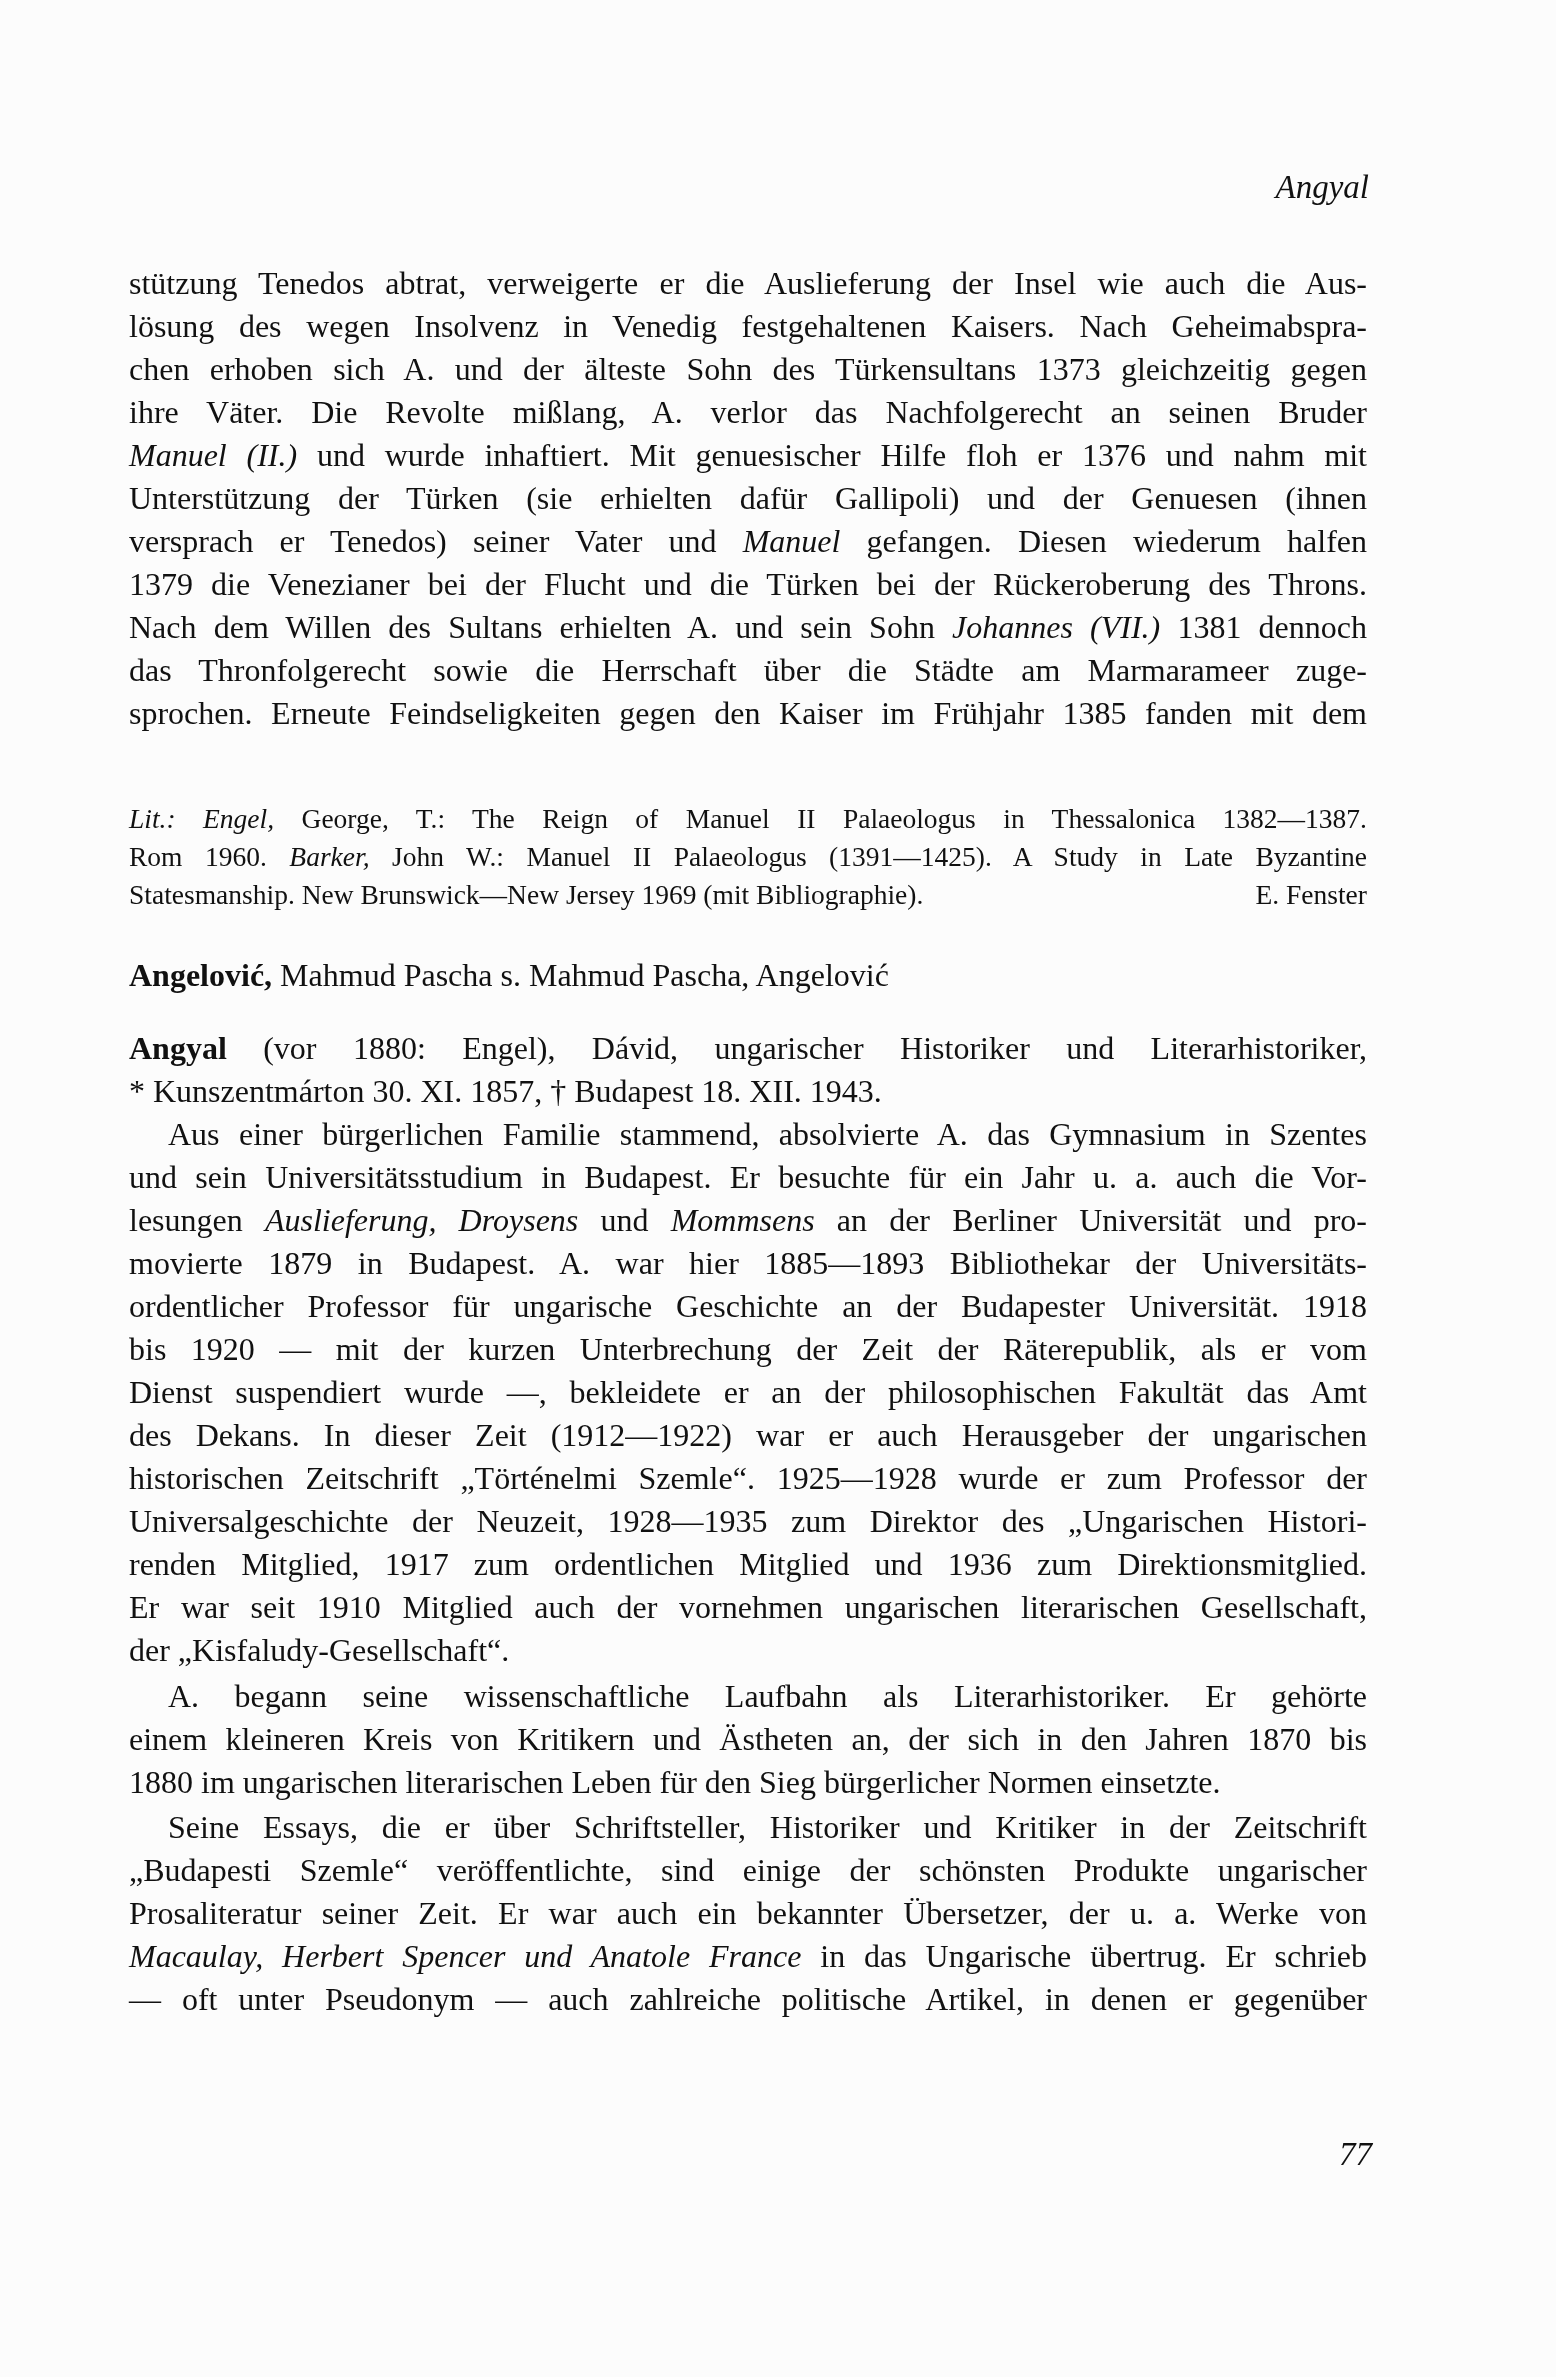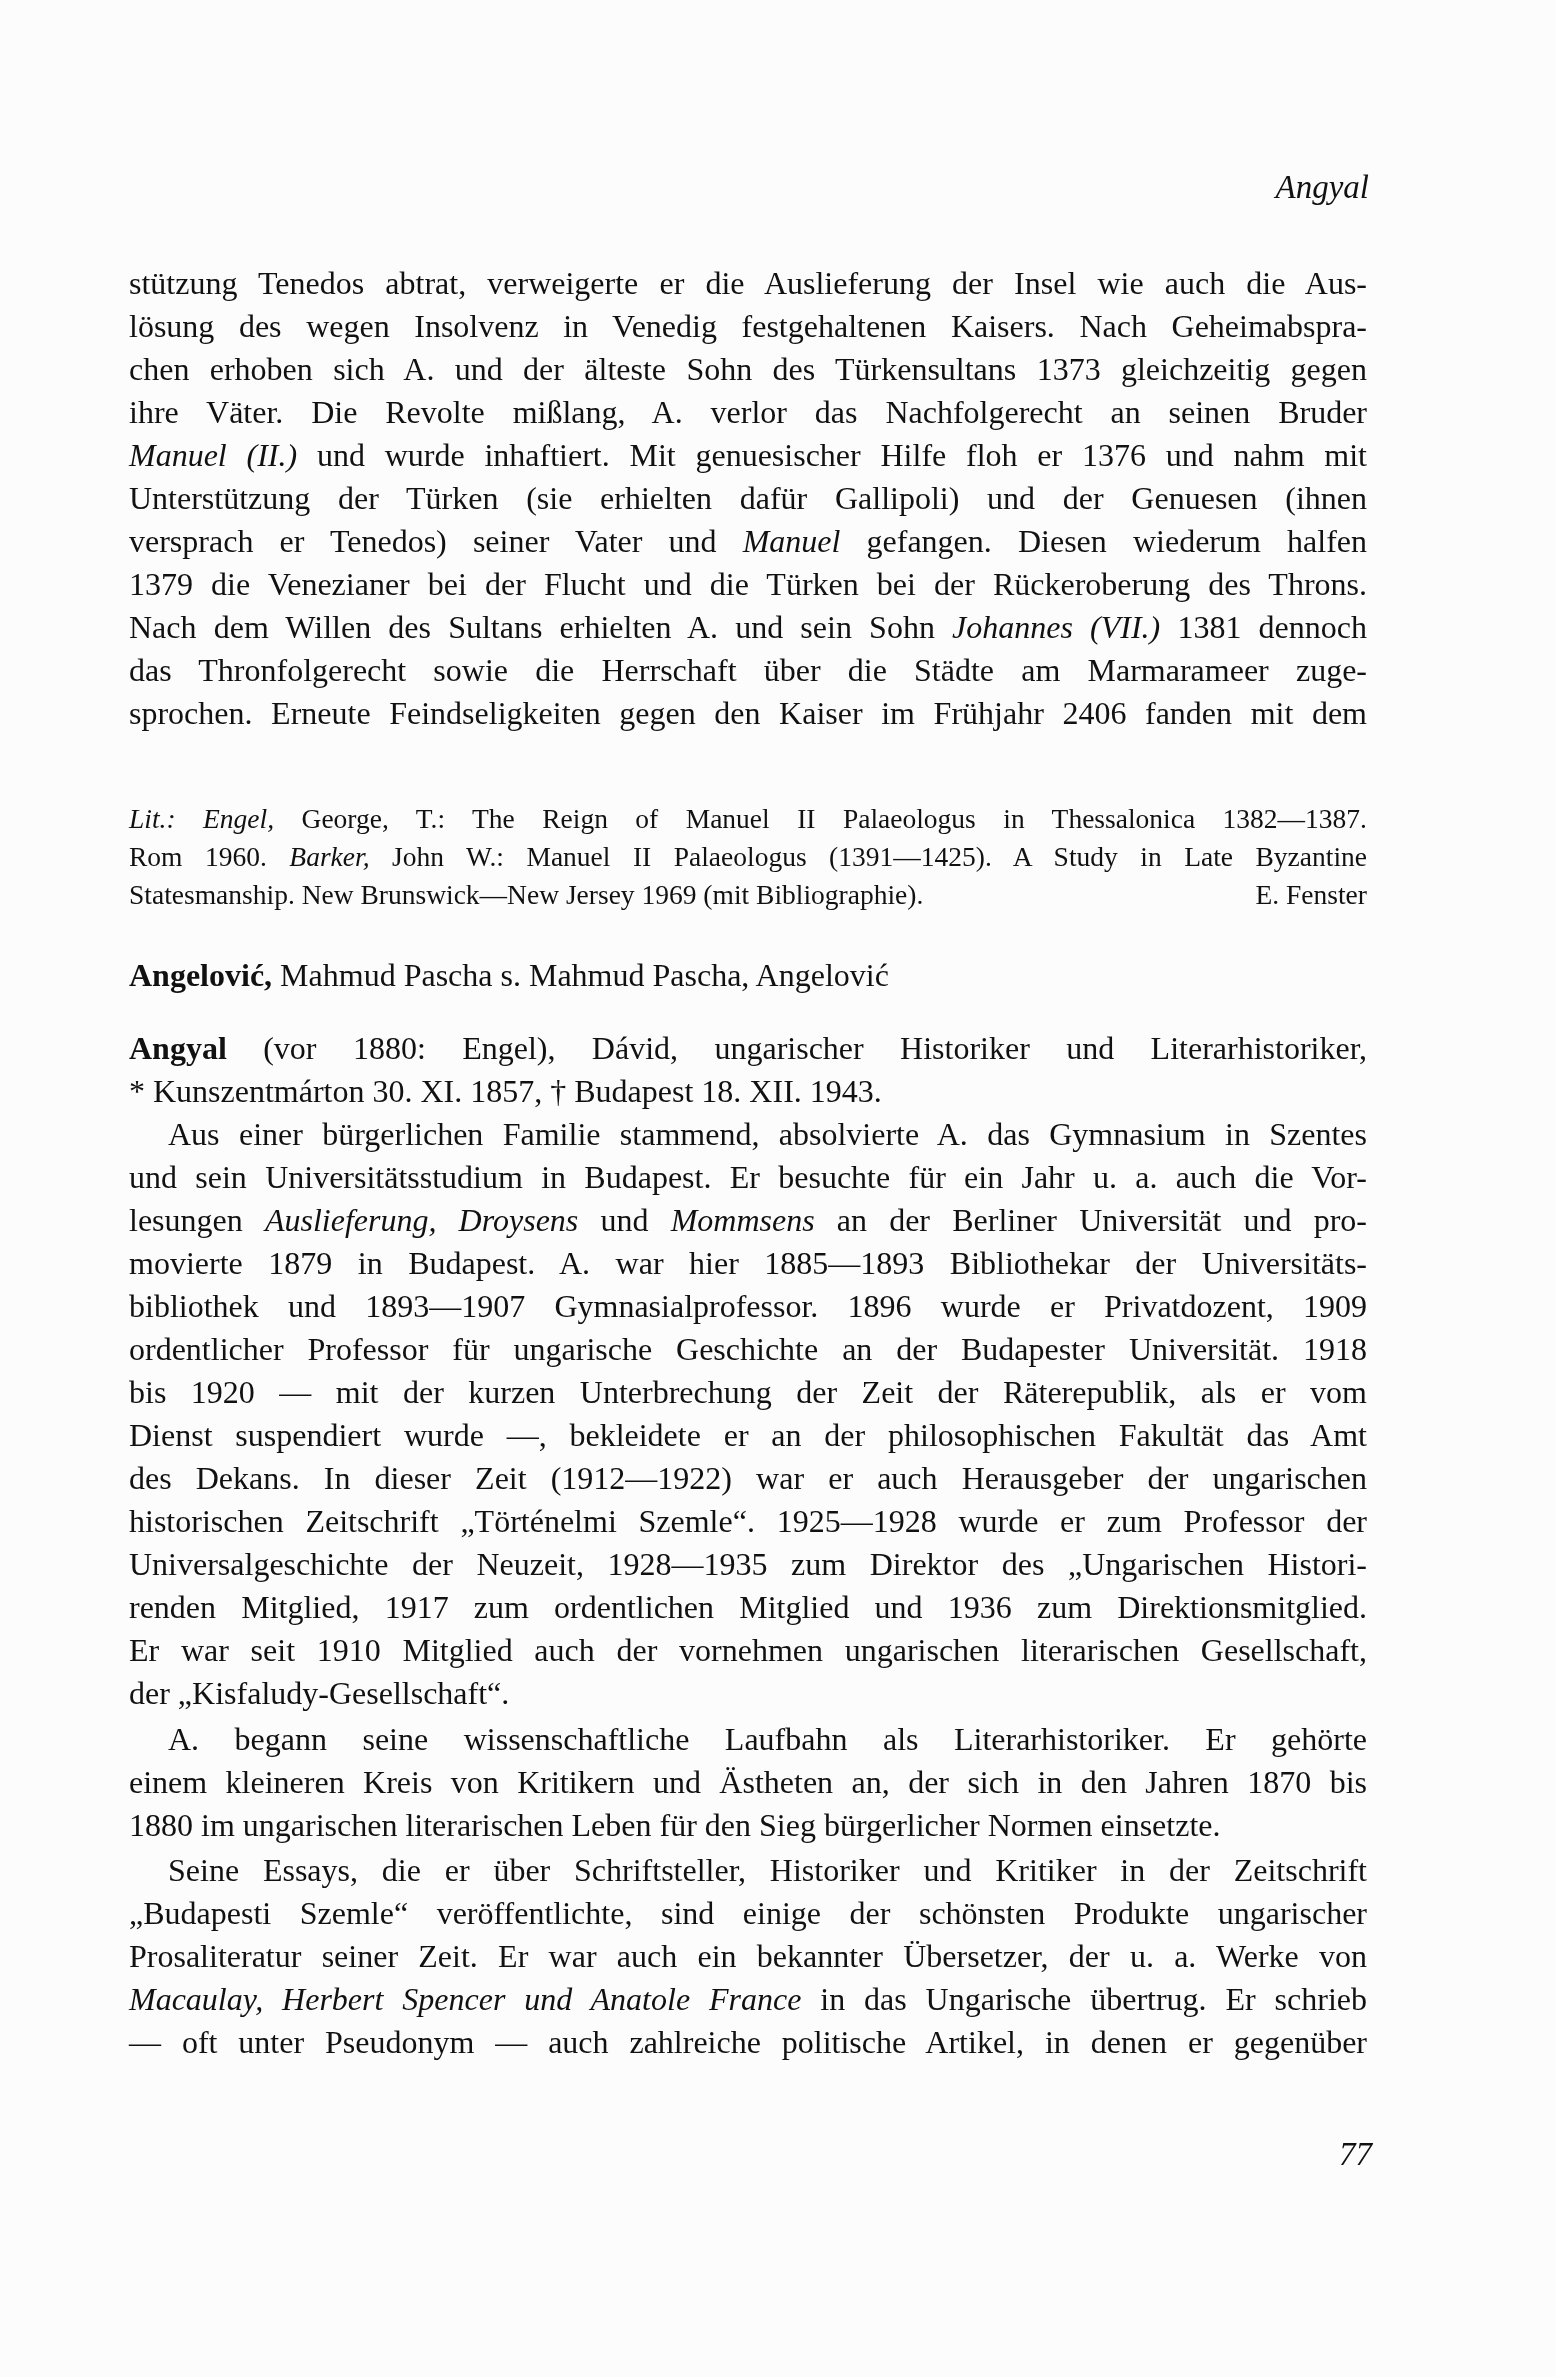--- a/index.html
+++ b/index.html
@@ -46,42 +46,41 @@
     <span class="line">stützung Tenedos abtrat, verweigerte er die Auslieferung der Insel wie auch die Aus-</span>
     <span class="line">lösung des wegen Insolvenz in Venedig festgehaltenen Kaisers. Nach Geheimabspra-</span>
     <span class="line">chen erhoben sich A. und der älteste Sohn des Türkensultans 1373 gleichzeitig gegen</span>
     <span class="line">ihre Väter. Die Revolte mißlang, A. verlor das Nachfolgerecht an seinen Bruder</span>
     <span class="line"><span class="it">Manuel (II.)</span><span> und wurde inhaftiert. Mit genuesischer Hilfe floh er 1376 und nahm mit</span></span>
     <span class="line">Unterstützung der Türken (sie erhielten dafür Gallipoli) und der Genuesen (ihnen</span>
     <span class="line"><span>versprach er Tenedos) seiner Vater und </span><span class="it">Manuel</span><span> gefangen. Diesen wiederum halfen</span></span>
     <span class="line">1379 die Venezianer bei der Flucht und die Türken bei der Rückeroberung des Throns.</span>
     <span class="line"><span>Nach dem Willen des Sultans erhielten A. und sein Sohn </span><span class="it">Johannes (VII.)</span><span> 1381 dennoch</span></span>
     <span class="line">das Thronfolgerecht sowie die Herrschaft über die Städte am Marmarameer zuge-</span>
-    <span class="line">sprochen. Erneute Feindseligkeiten gegen den Kaiser im Frühjahr 2406 fanden mit dem</span>
+    <span class="line">sprochen. Erneute Feindseligkeiten gegen den Kaiser im Frühjahr 1385 fanden mit dem</span>
   </div>
 
   <div class="block lit" style="top:800px;">
     <span class="line"><span class="it">Lit.:</span> <span class="it">Engel,</span><span> George, T.: The Reign of Manuel II Palaeologus in Thessalonica 1382—1387.</span></span>
     <span class="line"><span>Rom 1960. </span><span class="it">Barker,</span><span> John W.: Manuel II Palaeologus (1391—1425). A Study in Late Byzantine</span></span>
     <span class="line last"><span>Statesmanship. New Brunswick—New Jersey 1969 (mit Bibliographie).</span><span class="lit-author-right">E. Fenster</span></span>
   </div>
 
   <div class="block" style="top:954px;">
     <span class="line last"><span class="bold">Angelović,</span><span> Mahmud Pascha s. Mahmud Pascha, Angelović</span></span>
   </div>
 
   <div class="block" style="top:1027px;">
     <span class="line"><span class="bold">Angyal</span><span> (vor 1880: Engel), Dávid, ungarischer Historiker und Literarhistoriker,</span></span>
     <span class="line last">* Kunszentmárton 30. XI. 1857, † Budapest 18. XII. 1943.</span>
 
     <span class="line indent">Aus einer bürgerlichen Familie stammend, absolvierte A. das Gymnasium in Szentes</span>
     <span class="line">und sein Universitätsstudium in Budapest. Er besuchte für ein Jahr u. a.  auch die Vor-</span>
     <span class="line"><span>lesungen </span><span class="it">Auslieferung, Droysens</span><span> und </span><span class="it">Mommsens</span><span> an der Berliner Universität und pro-</span></span>
     <span class="line">movierte 1879 in Budapest. A. war hier 1885—1893 Bibliothekar der Universitäts-</span>
-    <span class="line">bibliothek und 1893—1907 Gymnasialprofessor. 1896 wurde er Privatdozent, 1909</span>
     <span class="line">ordentlicher Professor für ungarische Geschichte an der Budapester Universität. 1918</span>
     <span class="line">bis 1920 — mit der kurzen Unterbrechung der Zeit der Räterepublik, als er vom</span>
     <span class="line">Dienst suspendiert wurde —, bekleidete er an der philosophischen Fakultät das Amt</span>
     <span class="line">des Dekans. In dieser Zeit (1912—1922) war er auch Herausgeber der ungarischen</span>
     <span class="line">historischen Zeitschrift „Történelmi Szemle“. 1925—1928 wurde er zum Professor der</span>
     <span class="line">Universalgeschichte der Neuzeit, 1928—1935 zum Direktor des „Ungarischen Histori-</span>
     <span class="line">renden Mitglied, 1917 zum ordentlichen Mitglied und 1936 zum Direktionsmitglied.</span>
     <span class="line">Er war seit 1910 Mitglied auch der vornehmen ungarischen literarischen Gesellschaft,</span>
     <span class="line last">der „Kisfaludy-Gesellschaft“.</span>
 

